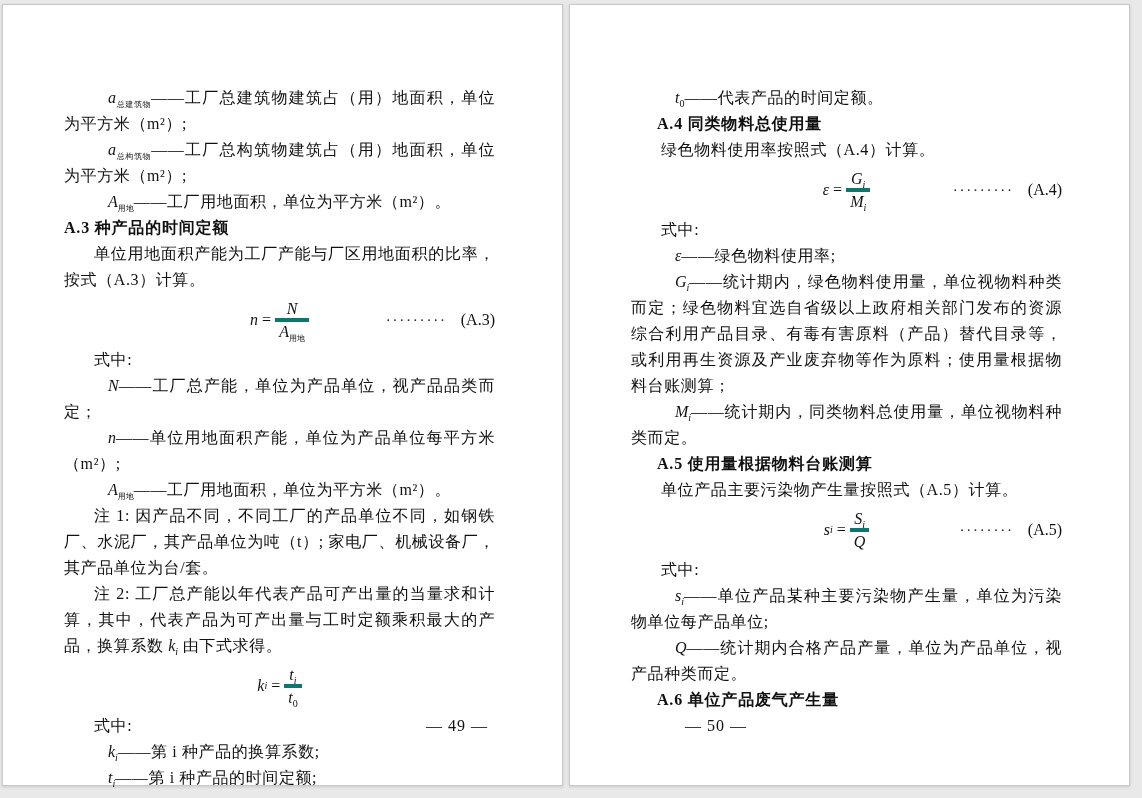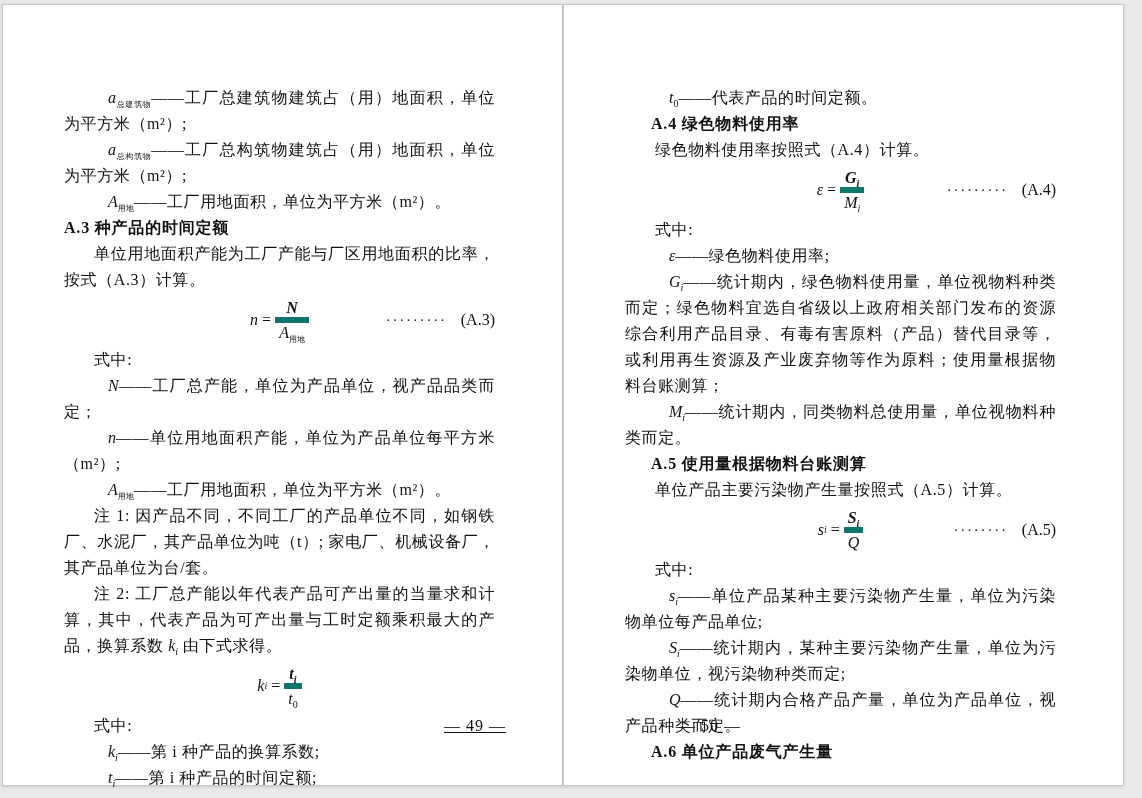--- a/index.html
+++ b/index.html
@@ -2,21 +2,21 @@
 <html><head>
 <meta charset="utf-8">
 <style>
   html,body{margin:0;padding:0;}
   body{
     width:1142px;height:798px;overflow:hidden;
     background:#e9e9e9;
     font-family:"Liberation Serif","DejaVu Serif",serif;
     color:#111;
   }
-  .spread{display:flex;gap:0;padding:4px 12px 0 2px;}
+  .spread{display:flex;gap:6px;padding:4px 12px 0 2px;}
   .page{
     position:relative;width:561px;height:782px;box-sizing:border-box;
     background:#ffffff;border:1px solid #c9c9c9;
     box-shadow:0 1px 3px rgba(0,0,0,.14);
   }
   .content{padding:80px 67px 0 61px;}
   p.para,p.heading{
     margin:0;font-size:16px;line-height:26px;letter-spacing:.6px;
     text-align:justify;
   }
@@ -29,27 +29,27 @@
   sub.msub{letter-spacing:0;line-height:0;}
   sub.msub.cjk{font-size:8px;}
   sub.msub.lat{font-size:10px;}
   sub.msub.it{font-style:italic;}
   .formula-row{display:flex;align-items:center;height:46px;margin:4px 0;}
   .formula-row.fcenter{justify-content:center;}
   .fsp{flex:1;}
   .fexpr{display:inline-flex;align-items:center;font-size:16px;letter-spacing:0;}
   .feq{padding:0 4px;font-style:normal;}
   .frac{display:inline-flex;flex-direction:column;align-items:center;line-height:17px;}
-  .fnum{padding:0 4px 1px;font-weight:bold;}
-  .fden{border-top:6px solid #0f766e;padding:1px 4px 0;}
+  .fnum{padding:0 4px 1px;}
+  .fden{border-top:4px solid #0f766e;padding:1px 4px 0;}
   .fright{flex:1;display:flex;justify-content:flex-end;align-items:center;gap:14px;}
   .fdots{letter-spacing:1.8px;font-size:15px;color:#222;}
   .flabel{font-size:16px;}
   .pagenum{position:absolute;top:712px;font-size:16px;letter-spacing:1px;margin:0;}
-  .pagenum.pn-right{right:56px;text-decoration:underline;}
+  .pagenum.pn-right{right:74px;}
   .pagenum.pn-left{left:67px;margin-left:48px;}
 </style>
 </head>
 <body>
 
 <div class="spread">
   <div class="page">
     <div class="content">
         <p class="para ind2"><i class="mvar">a</i><sub class="msub cjk">总建筑物</sub>——工厂总建筑物建筑占（用）地面积，单位为平方米（m²）;</p>
         <p class="para ind2"><i class="mvar">a</i><sub class="msub cjk">总构筑物</sub>——工厂总构筑物建筑占（用）地面积，单位为平方米（m²）;</p>
@@ -90,21 +90,21 @@
         </div>
         <p class="para ind1">式中:</p>
         <p class="para ind2"><i class="mvar">k</i><sub class="msub lat it">i</sub>——第 i 种产品的换算系数;</p>
         <p class="para ind2"><i class="mvar">t</i><sub class="msub lat it">i</sub>——第 i 种产品的时间定额;</p>
       </div>
     <p class="pagenum pn-right">— 49 —</p>
   </div>
   <div class="page">
     <div class="content">
         <p class="para ind2"><i class="mvar">t</i><sub class="msub lat">0</sub>——代表产品的时间定额。</p>
-        <p class="heading hind1">A.4 绿色物料使用率</p>
+        <p class="heading hind1">A.4 同类物料总使用量</p>
         <p class="para ind1">绿色物料使用率按照式（A.4）计算。</p>
         <div class="formula-row">
           <div class="fsp"></div>
           <span class="fexpr">
             <i class="mvar">ε</i>
             <span class="feq">=</span>
             <span class="frac">
               <span class="fnum"><i class="mvar">G</i><sub class="msub lat it">i</sub></span>
               <span class="fden"><i class="mvar">M</i><sub class="msub lat it">i</sub></span>
             </span>
@@ -131,19 +131,18 @@
               <span class="fden"><i class="mvar">Q</i></span>
             </span>
           </span>
           <div class="fright">
             <span class="fdots">········</span>
             <span class="flabel">(A.5)</span>
           </div>
         </div>
         <p class="para ind1">式中:</p>
         <p class="para ind2"><i class="mvar">s</i><sub class="msub lat it">i</sub>——单位产品某种主要污染物产生量，单位为污染物单位每产品单位;</p>
-        <p class="para ind2"><i class="mvar">S</i><sub class="msub lat it">i</sub>——统计期内，某种主要污染物产生量，单位为污染物单位，视污染物种类而定;</p>
         <p class="para ind2"><i class="mvar">Q</i>——统计期内合格产品产量，单位为产品单位，视产品种类而定。</p>
         <p class="heading hind1">A.6 单位产品废气产生量</p>
       </div>
     <p class="pagenum pn-left">— 50 —</p>
   </div>
 </div>
 
 </body></html>

